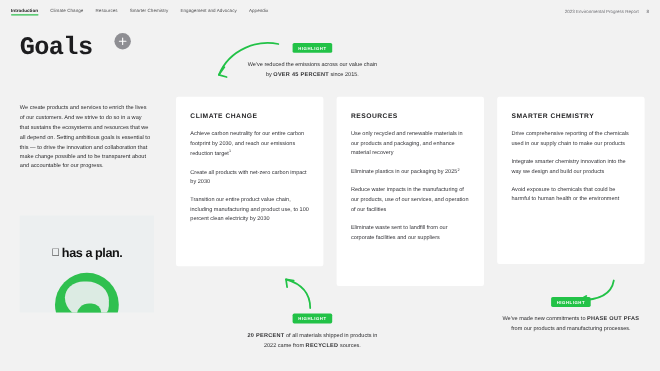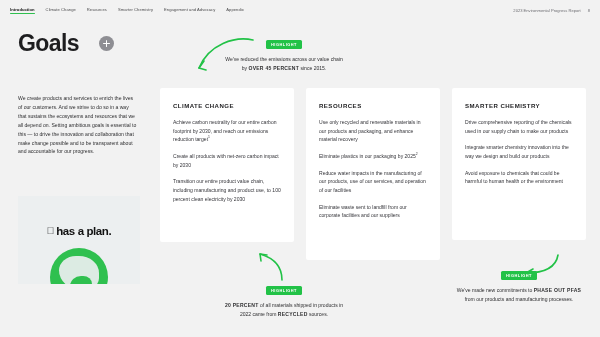--- a/index.html
+++ b/index.html
@@ -28,21 +28,21 @@
     height:1.1px; background:#2fc04f; border-radius:1px;
   }
   .nav-right{
     margin-left:auto; display:flex; align-items:center; gap:7px;
     font-size:4.1px; color:#6e6e73; white-space:nowrap;
   }
 
   
   .goals-head{
     position:absolute; left:18px; top:30px;
-    display:flex; align-items:center; gap:20px;
+    display:flex; gap:20px;font-family:Liberation Mono, monospace;
   }
   .goals-title{ font-size:23px; font-weight:bold; letter-spacing:-0.6px; color:#1d1d1f; }
   .plus-btn{
     width:15px; height:15px; border-radius:50%;
     background:#8e8e93; position:relative; flex:none; cursor:pointer;
   }
   .plus-btn:before,.plus-btn:after{
     content:""; position:absolute; background:#fff; border-radius:.5px;
   }
   .plus-btn:before{ left:3.6px; right:3.6px; top:7px; height:1.2px; }

